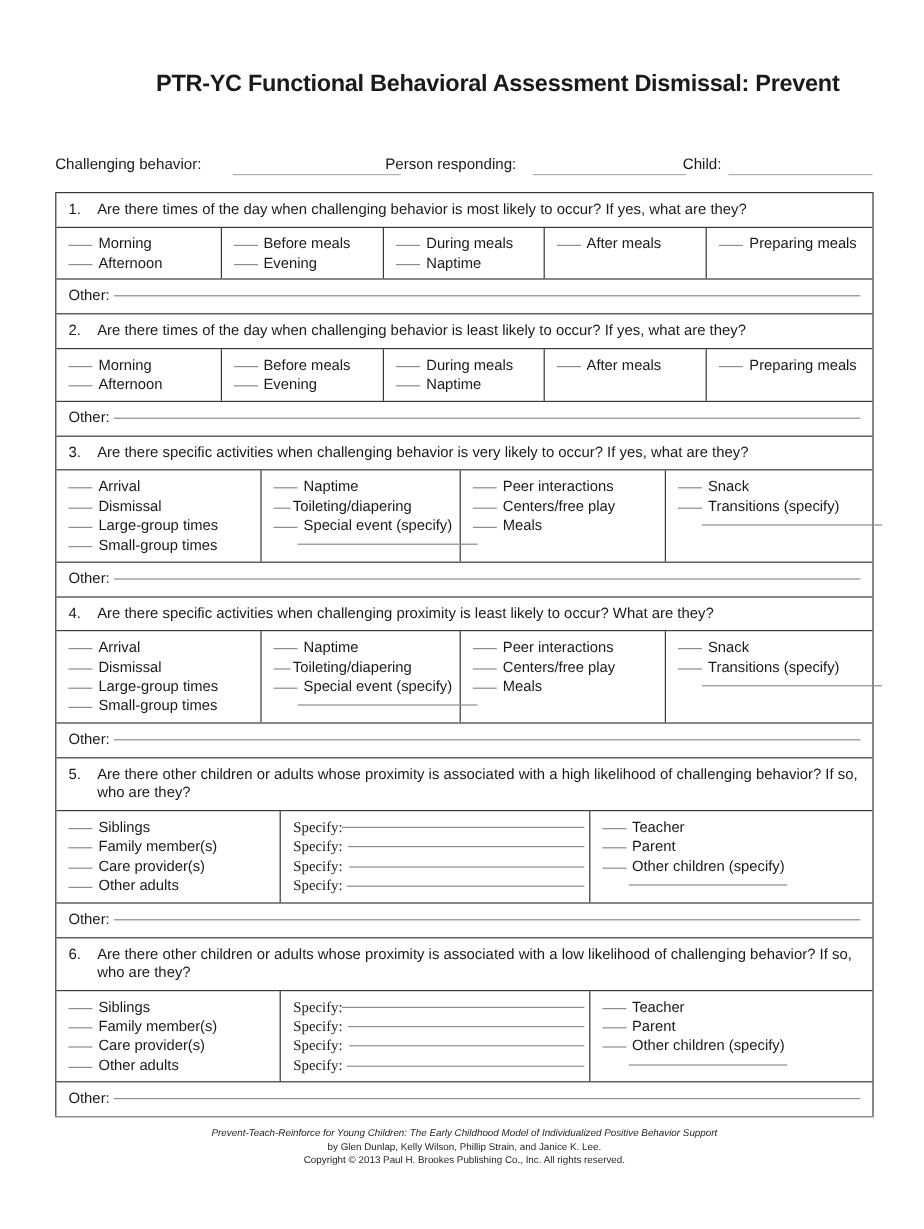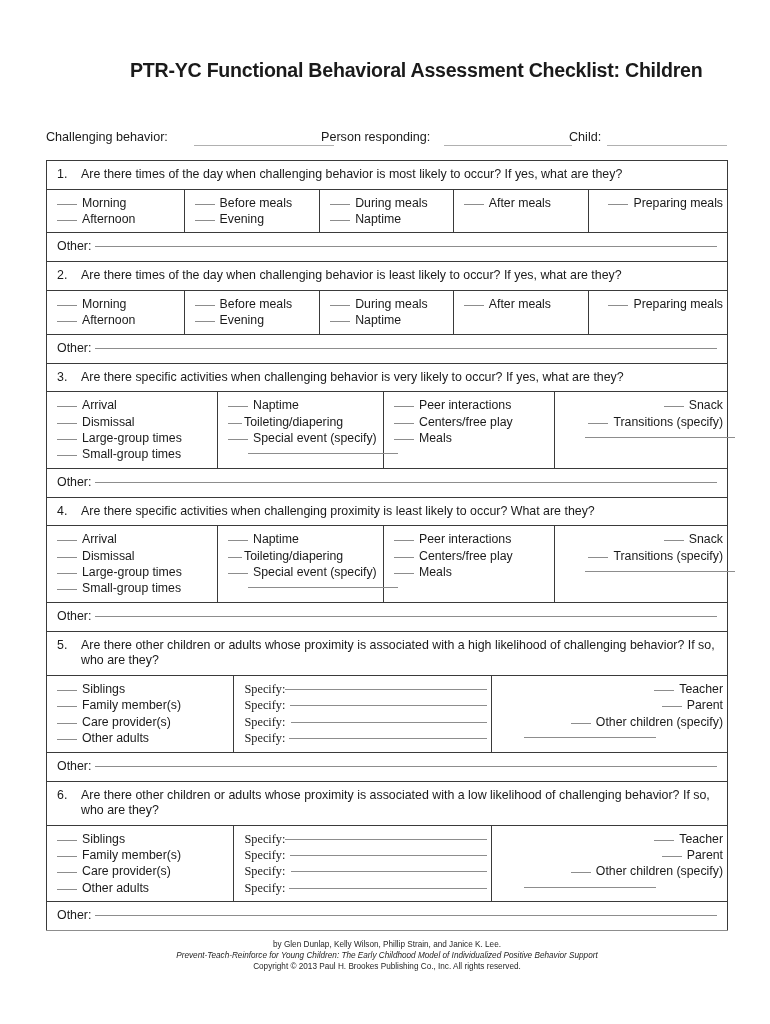--- a/index.html
+++ b/index.html
@@ -118,21 +118,21 @@
     display: flex;
     border-bottom: 1.2px solid #3a3a3a;
   }
   .qcol {
     border-right: 1.2px solid #3a3a3a;
     padding: 5px 4px 5px 10px;
     box-sizing: border-box;
     font-size: 12.3px;
     line-height: 16.4px;
   }
-  .qcol:last-child { border-right: none; text-align: right; }
+  .qcol:last-child { border-right: none; }
 
   .opt { white-space: nowrap; color: #1a1a1a; }
   .blank {
     display: inline-block;
     width: 20px;
     border-bottom: 1.5px solid #8d8d8d;
     vertical-align: 2px;
     margin-right: 5px;
     height: 0;
   }
@@ -194,21 +194,21 @@
   }
   .footer-line { font-size: 8.2px; line-height: 11px; color: #262626; }
   .footer-line.title { font-style: italic; }
 </style>
 </head>
 <body>
 
 <div class="page">
 
   <div class="header">
-    <div class="doc-title">PTR-YC Functional Behavioral Assessment Checklist: Children</div>
+    <div class="doc-title">PTR-YC Functional Behavioral Assessment Dismissal: Prevent</div>
   </div>
 
   <div class="ident">
     <span class="fld" style="left:0px;">Challenging behavior:</span>
     <span class="rule" style="left:148px; width:140px;"></span>
 
     <span class="fld" style="left:275px;">Person responding:</span>
     <span class="rule" style="left:398px; width:128px;"></span>
 
     <span class="fld" style="left:523px;">Child:</span>
@@ -425,18 +425,18 @@
         </div>
         <div class="other-row">
           <span class="other-label">Other:</span>
           <span class="other-rule"></span>
         </div>
       </div>
     </div>
 
   <div class="footer">
     <div class="footer-rule"></div>
+    <div class="footer-line title">Prevent-Teach-Reinforce for Young Children: The Early Childhood Model of Individualized Positive Behavior Support</div>
     <div class="footer-line">by Glen Dunlap, Kelly Wilson, Phillip Strain, and Janice K. Lee.</div>
-    <div class="footer-line title">Prevent-Teach-Reinforce for Young Children: The Early Childhood Model of Individualized Positive Behavior Support</div>
     <div class="footer-line">Copyright © 2013 Paul H. Brookes Publishing Co., Inc. All rights reserved.</div>
   </div>
 
 </div>
 
 </body></html>

